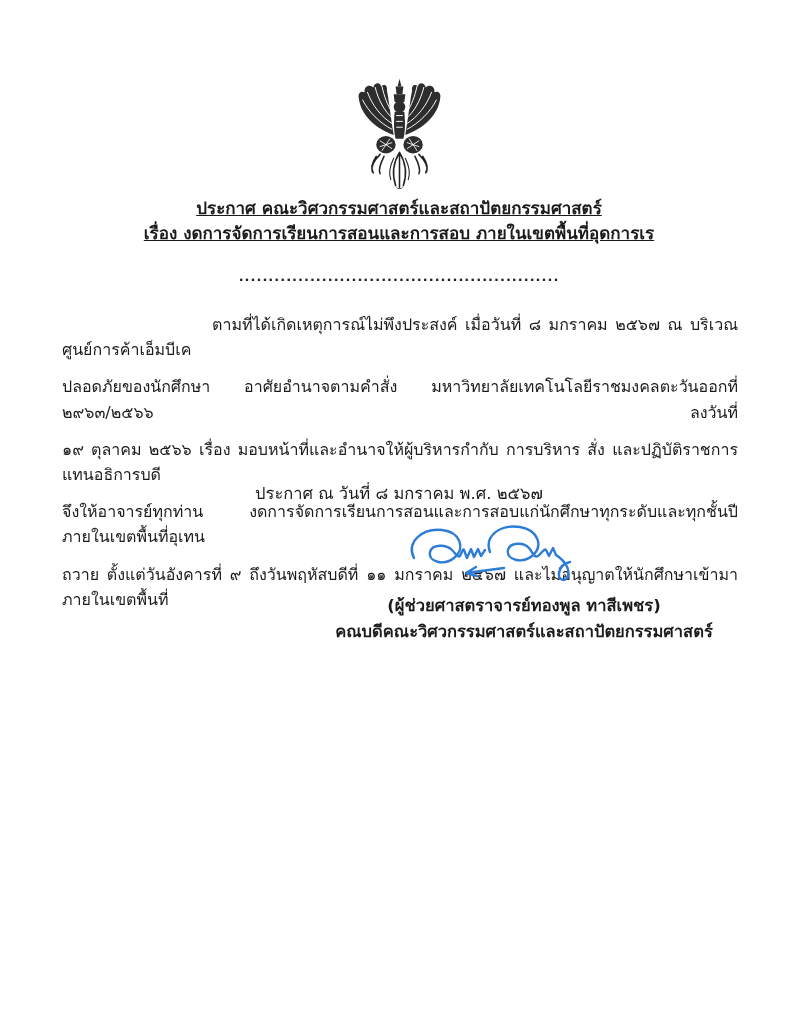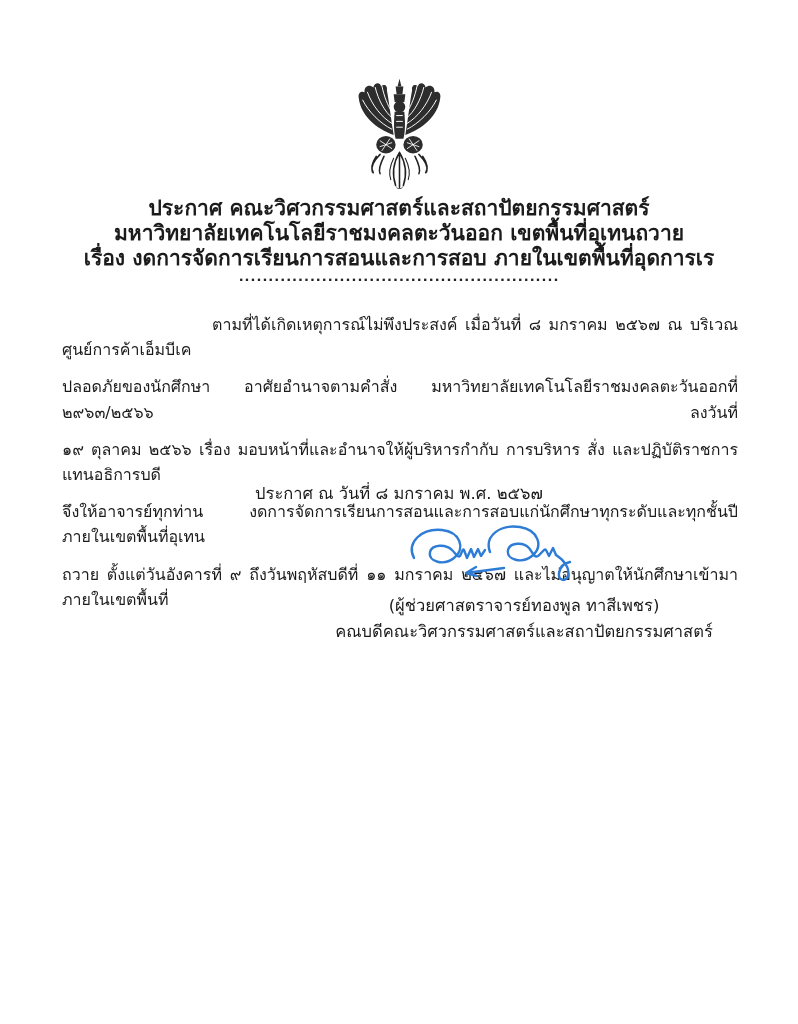--- a/index.html
+++ b/index.html
@@ -14,23 +14,24 @@
   .page { position:absolute; inset:0; }
 
   .emblem {
     position:absolute; left:351px; top:74px;
     width:97px; height:120px;
   }
 
   .title-block {
     position:absolute; top:196px; left:0; width:798px;
     text-align:center;
-    font-size:21px; font-weight:bold;
+    font-size:17px; font-weight:bold;
     line-height:25px;
     color:#1b1b1b;
+    text-decoration:underline;
   }
 
   .divider {
     position:absolute; top:269px; left:0; width:798px;
     text-align:center;
     font-size:13px; letter-spacing:1px;
     color:#222;
     font-weight:bold;
   }
 
@@ -56,20 +57,21 @@
   .signature-svg {
     position:absolute; left:398px; top:518px;
     width:192px; height:74px;
   }
 
   .signer-block {
     position:absolute; top:593px; left:324px; width:400px;
     text-align:center;
     font-size:16.5px; line-height:26px;
     color:#1b1b1b;
+    font-weight:bold;
   }
 </style>
 </head>
 <body>
 
 <div class="page">
 
   <div class="emblem">
     <svg viewBox="0 0 100 122" width="97" height="120" xmlns="http://www.w3.org/2000/svg">
       <g fill="none" stroke="#222" stroke-width="1.6" stroke-linecap="round">
@@ -104,21 +106,20 @@
 
         <path d="M50,80 C44,90 42,102 46,114 M50,80 C50,92 50,104 50,116 M50,80 C56,90 58,102 54,114"></path>
         <path d="M46,114 C48,118 52,118 54,114 C53,119 47,119 46,114 Z" fill="#2d2d2d" stroke="none"></path>
         <path d="M44,86 C40,94 39,102 41,108 M56,86 C60,94 61,102 59,108" stroke-width="1.1"></path>
       </g>
     </svg>
   </div>
 
   <div class="title-block">
     <div>ประกาศ คณะวิศวกรรมศาสตร์และสถาปัตยกรรมศาสตร์</div>
-    <div>มหาวิทยาลัยเทคโนโลยีราชมงคลตะวันออก เขตพื้นที่อุเทนถวาย</div>
     <div>เรื่อง งดการจัดการเรียนการสอนและการสอบ ภายในเขตพื้นที่อุดการเร</div>
   </div>
 
   <div class="divider">......................................................</div>
 
   <div class="body-text">
     <div class="body-line first">ตามที่ได้เกิดเหตุการณ์ไม่พึงประสงค์ เมื่อวันที่ ๘ มกราคม ๒๕๖๗ ณ บริเวณศูนย์การค้าเอ็มบีเค</div>
     <div class="body-line">ปลอดภัยของนักศึกษา อาศัยอำนาจตามคำสั่ง มหาวิทยาลัยเทคโนโลยีราชมงคลตะวันออกที่ ๒๙๖๓/๒๕๖๖ ลงวันที่</div>
     <div class="body-line">๑๙ ตุลาคม ๒๕๖๖ เรื่อง มอบหน้าที่และอำนาจให้ผู้บริหารกำกับ การบริหาร สั่ง และปฏิบัติราชการแทนอธิการบดี</div>
     <div class="body-line">จึงให้อาจารย์ทุกท่าน งดการจัดการเรียนการสอนและการสอบแก่นักศึกษาทุกระดับและทุกชั้นปี ภายในเขตพื้นที่อุเทน</div>

